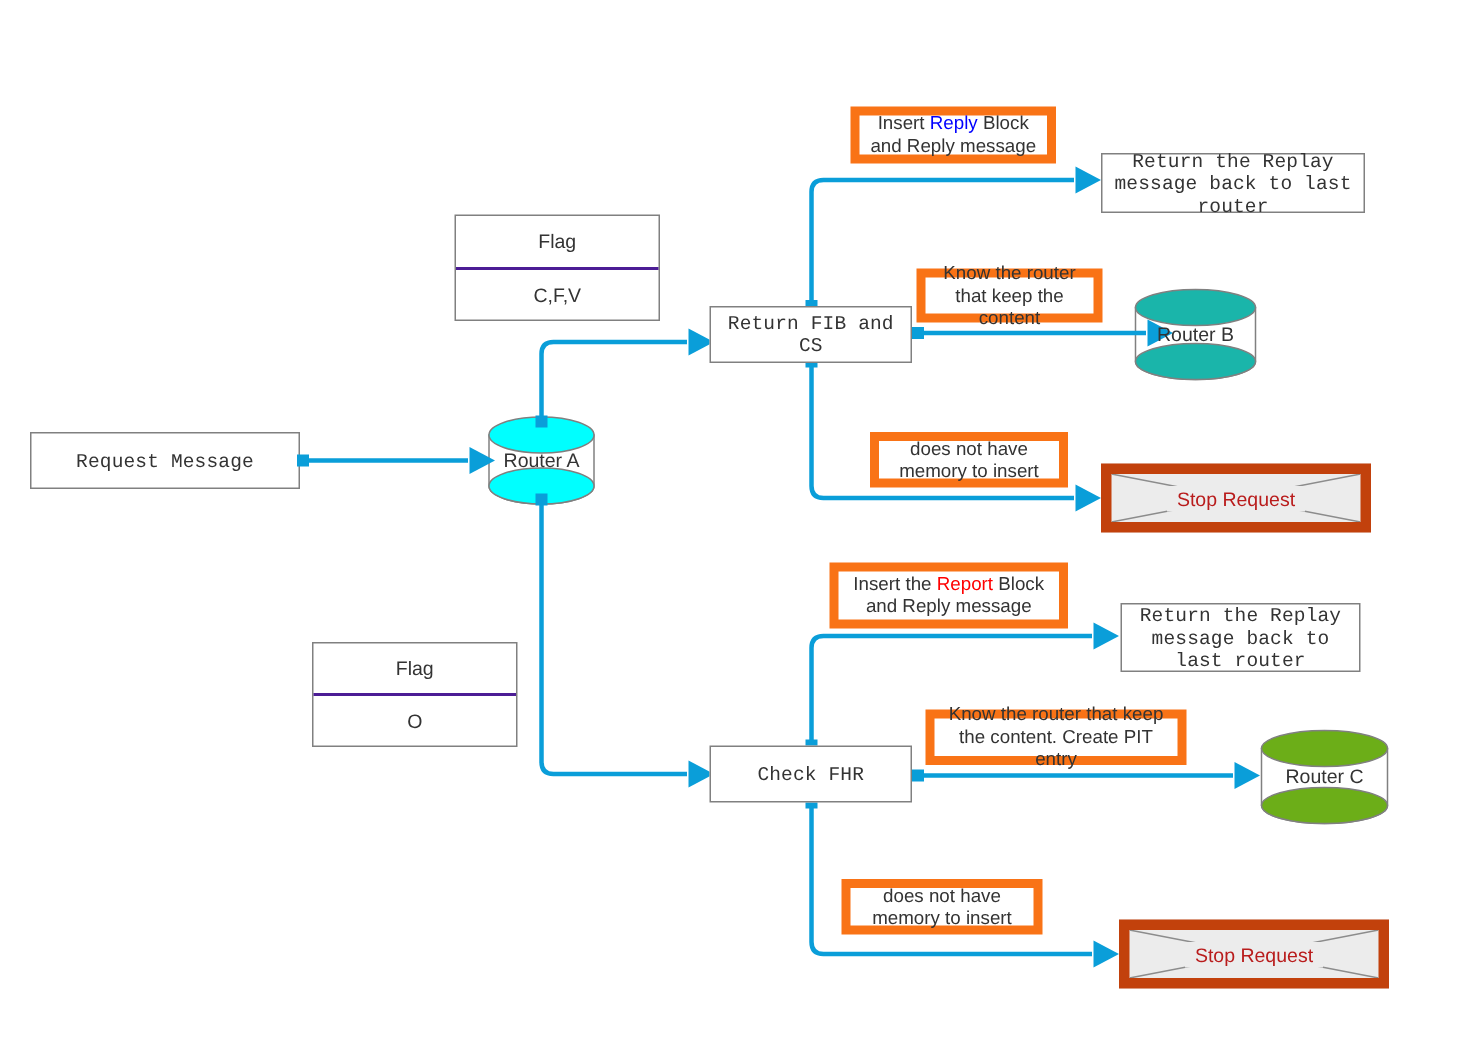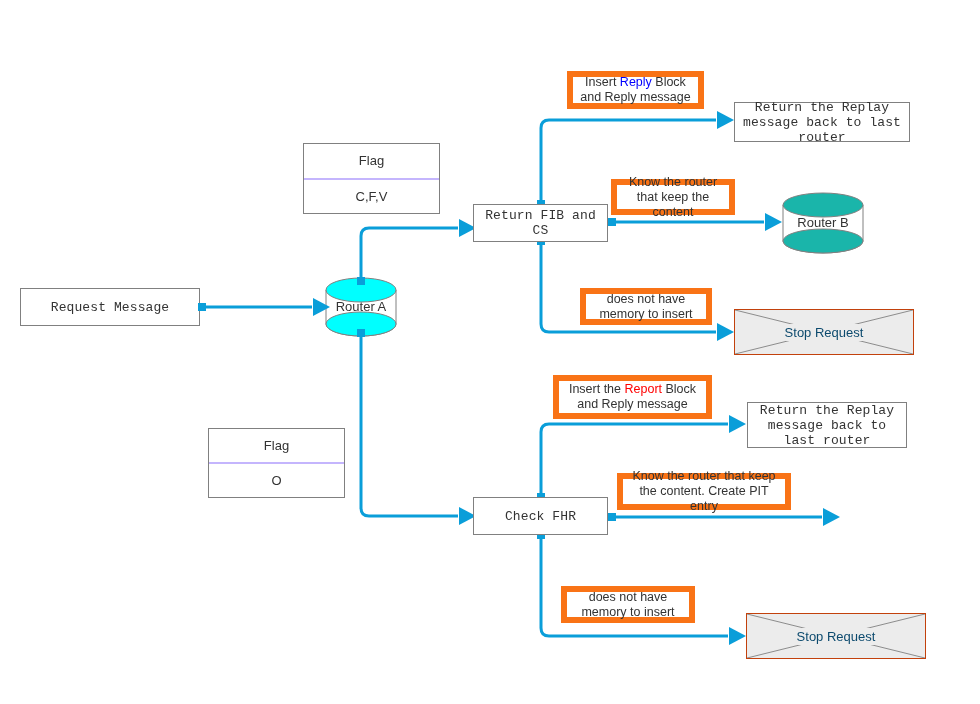--- a/index.html
+++ b/index.html
@@ -64,34 +64,34 @@
   }
   .flag-table .row {
     flex: 1 1 50%;
     display: flex;
     align-items: center;
     justify-content: center;
     font-size: 13px;
     color: #333333;
   }
   .flag-table .row.head {
-    border-bottom: 2px solid #c4b5fd;
+    border-bottom: 2px solid #4c1d95;
   }
 
   
   .stop-box {
     position: absolute;
     box-sizing: border-box;
-    border: 1px solid #c2410c;
+    border: 7px solid #c2410c;
     background: #ececec;
     display: flex;
     align-items: center;
     justify-content: center;
     font-size: 13px;
-    color: #0c4a6e;
+    color: #b91c1c;
   }
   .stop-box svg {
     position: absolute;
     top: 0; left: 0;
     width: 100%; height: 100%;
   }
   .stop-box .txt {
     position: relative;
     z-index: 2;
     background: #ececec;
@@ -191,29 +191,37 @@
 
   <div class="cyl" style="left:325px; top:277px; width:72px; height:60px;">
     <svg width="72" height="60" viewBox="0 0 72 60" xmlns="http://www.w3.org/2000/svg">
       <path d="M 1 13 L 1 47 A 35 12 0 0 0 71 47 L 71 13 Z" fill="#ffffff" stroke="#808080" stroke-width="1"></path>
       <ellipse cx="36" cy="47" rx="35" ry="12" fill="#00ffff" stroke="#808080" stroke-width="1"></ellipse>
       <ellipse cx="36" cy="13" rx="35" ry="12" fill="#00ffff" stroke="#808080" stroke-width="1"></ellipse>
     </svg>
     <div class="cyl-label" style="top:22px;">Router A</div>
   </div>
 
-  <div class="cyl" style="left:782px; top:192px; width:82px; height:62px;">
+  <div class="cyl" style="left:756px; top:192px; width:82px; height:62px;">
     <svg width="82" height="62" viewBox="0 0 82 62" xmlns="http://www.w3.org/2000/svg">
       <path d="M 1 13 L 1 49 A 40 12 0 0 0 81 49 L 81 13 Z" fill="#ffffff" stroke="#808080" stroke-width="1"></path>
       <ellipse cx="41" cy="49" rx="40" ry="12" fill="#1ab5aa" stroke="#808080" stroke-width="1"></ellipse>
       <ellipse cx="41" cy="13" rx="40" ry="12" fill="#1ab5aa" stroke="#808080" stroke-width="1"></ellipse>
     </svg>
     <div class="cyl-label" style="top:23px;">Router B</div>
   </div>
 
+  <div class="cyl" style="left:840px; top:486px; width:86px; height:64px;">
+    <svg width="86" height="64" viewBox="0 0 86 64" xmlns="http://www.w3.org/2000/svg">
+      <path d="M 1 13 L 1 51 A 42 12 0 0 0 85 51 L 85 13 Z" fill="#ffffff" stroke="#808080" stroke-width="1"></path>
+      <ellipse cx="43" cy="51" rx="42" ry="12" fill="#6cae18" stroke="#808080" stroke-width="1"></ellipse>
+      <ellipse cx="43" cy="13" rx="42" ry="12" fill="#6cae18" stroke="#808080" stroke-width="1"></ellipse>
+    </svg>
+    <div class="cyl-label" style="top:24px;">Router C</div>
+  </div>
 
   <div class="node" style="left:473px; top:204px; width:135px; height:38px; z-index:3;">
     <span class="txt">Return FIB and CS</span>
   </div>
 
   <div class="node" style="left:473px; top:497px; width:135px; height:38px; z-index:3;">
     <span class="txt">Check FHR</span>
   </div>
 
   <div class="node" style="left:734px; top:102px; width:176px; height:40px; z-index:3;">

